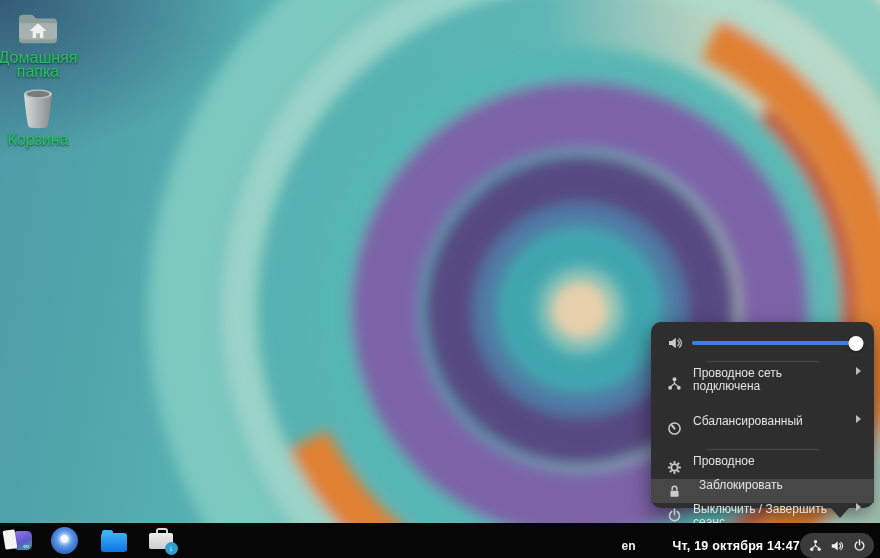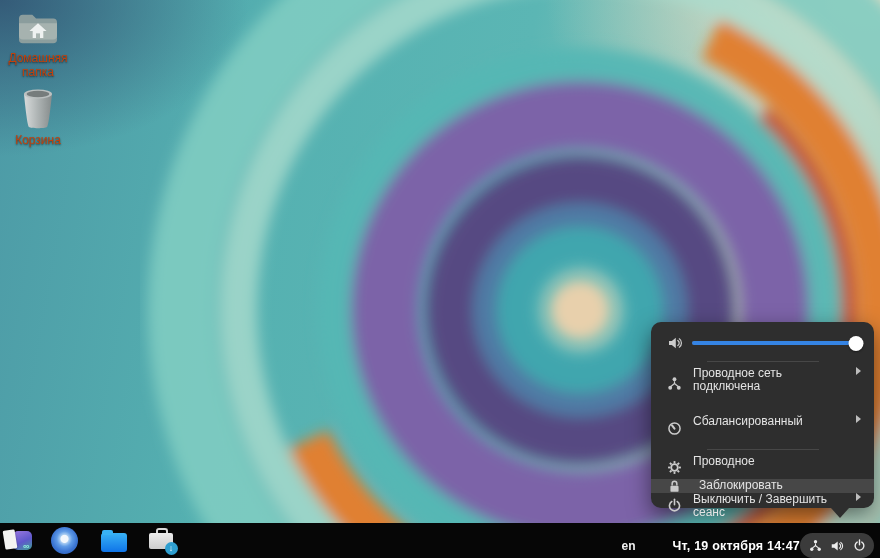--- a/index.html
+++ b/index.html
@@ -13,21 +13,21 @@
     position:absolute;inset:0;z-index:0;
     background:
       radial-gradient(540px 320px at 100% 0%, rgba(242,224,198,.95), rgba(242,224,198,0) 62%),
       radial-gradient(430px 270px at 0% 0%, rgba(48,80,112,.85), rgba(48,80,112,0) 58%),
       linear-gradient(100deg,#4d9aa6 0%,#55b1b1 30%,#5bb6b4 55%,#8cc6ba 74%,#d9c3a6 90%,#c4a88c 100%);
   }
   .swirl{position:absolute;left:140px;top:-130px;z-index:0;}
   
   .desk-icon{position:absolute;width:76px;display:flex;flex-direction:column;align-items:center;z-index:2;}
   .desk-icon .dlabel{
-    margin-top:3px;font-size:12px;line-height:14px;color:#c2410c;text-align:center;
+    margin-top:3px;font-size:16px;line-height:14px;color:#22c55e;text-align:center;
     text-shadow:0 1px 2px rgba(0,0,0,.65);
   }
   .icon-home{left:0;top:10px;}
   .icon-trash{left:0;top:86px;}
   
   .quick-menu{
     position:absolute;left:651px;top:322px;width:223px;height:186px;z-index:5;
     background:var(--menu-bg,#2e2e2e);border-radius:10px;
     box-shadow:0 8px 22px rgba(0,0,0,.5);color:#e3e3e3;font-size:12px;
   }
@@ -43,21 +43,21 @@
   .slider .fill{position:absolute;left:0;top:5.5px;height:4px;border-radius:2px;background:var(--accent,#3584e4);}
   .slider .knob{position:absolute;top:0;width:15px;height:15px;border-radius:50%;background:#fff;
     transform:translateX(-50%);box-shadow:0 1px 2px rgba(0,0,0,.45);}
   .msep{height:1px;background:#474747;width:112px;margin:8px auto 5px auto;}
   .menu-item{display:flex;gap:10px;padding:0 13px 0 15px;}
   .menu-item .ilabel{line-height:13px;}
   .mi-network{height:33px;}
   .mi-network .ilabel{max-width:140px;}
   .mi-balanced{height:26px;margin-top:15px;}
   .mi-settings{height:24px;}
-  .mi-lock{height:14px;background:var(--menu-highlight,#474747);gap:16px;}
+  .mi-lock{height:24px;background:var(--menu-highlight,#474747);gap:16px;}
   .mi-poweroff{height:25px;}
   .submenu-arrow{margin-left:auto;width:0;height:0;
     border-left:5px solid #bdbdbd;border-top:4px solid transparent;border-bottom:4px solid transparent;}
   
   .taskbar{position:absolute;left:0;right:0;bottom:0;height:35px;background:var(--taskbar-bg,#060606);z-index:10;}
   .task-app{position:absolute;top:3px;width:29px;height:29px;display:flex;align-items:center;justify-content:center;}
   .app-libre{left:3px;}
   .app-chromium{left:50px;}
   .app-files{left:99px;}
   .app-store{left:147px;}

